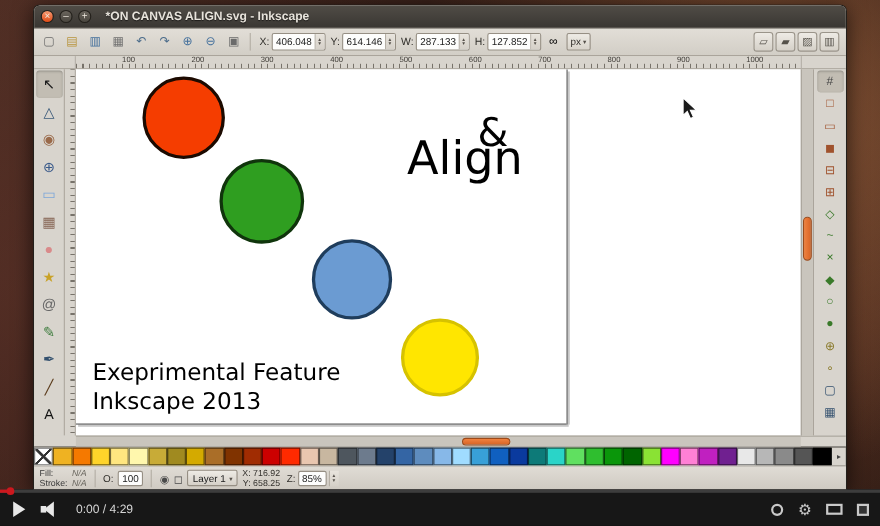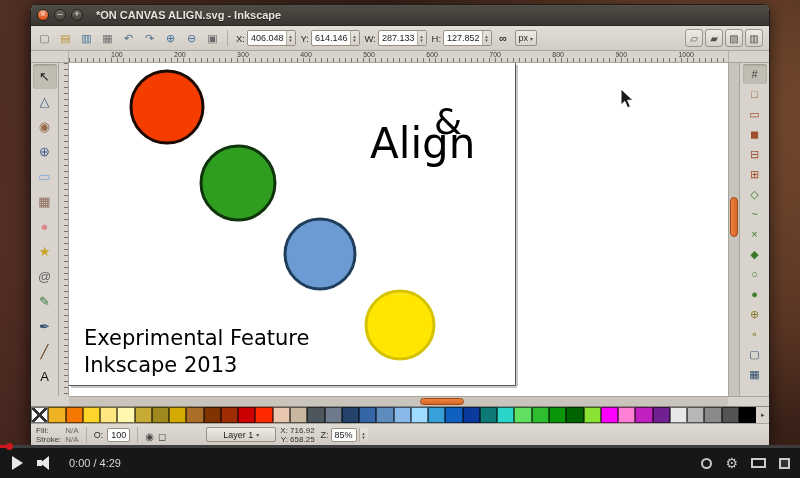--- a/index.html
+++ b/index.html
@@ -115,29 +115,29 @@
       linear-gradient(45deg, transparent 44%, #333 44%, #333 56%, transparent 56%),
       linear-gradient(-45deg, transparent 44%, #333 44%, #333 56%, transparent 56%); }
   .palette-end { flex:0 0 13px; background:#d8d4cd; display:flex; align-items:center;
     justify-content:center; font-size:7px; color:#444; }
 
   
   .statusbar { height:22px; flex:0 0 22px; background:linear-gradient(#e0dcd5,#cfcac2);
     border-top:1px solid #a9a49b; display:flex; align-items:center; padding:0 3px; gap:4px; }
   .fs-grid { display:grid; grid-template-columns:auto auto; column-gap:4px;
     font-size:8px; line-height:9px; color:#3a3a3a; padding-left:2px; }
-  .fs-val { color:#6a675f; }
+  .fs-val { color:#6a675f;font-style:italic; }
   .mini-label { font-size:9px; color:#2e2c28; }
   .mini-box { height:14px; background:#fdfdfc; border:1px solid #968f84; border-radius:2px;
     font-size:9px; color:#1c1c1c; display:flex; align-items:center; padding:0 3px; }
   .icon-eye::after { content:"◉"; font-size:10px; color:#4a4a4a; }
   .icon-lock::after { content:"◻"; font-size:10px; color:#4a4a4a; }
   .layer-box { height:15px; display:flex; align-items:center; gap:3px;
     background:linear-gradient(#eeebe5,#d5d0c8); border:1px solid #968f84; border-radius:2px;
-    padding:0 16px; font-size:9px; color:#1c1c1c;margin-left:36px; }
+    padding:0 4px; font-size:9px; color:#1c1c1c; }
   .layer-box::after { content:"▾"; font-size:6px; color:#55504a; }
   .status-msg { flex:1; font-size:9.5px; color:#2a2a2a; white-space:nowrap; overflow:hidden;
     text-overflow:ellipsis; }
   .coords { display:grid; grid-template-columns:auto; font-size:8px; line-height:9px;
     color:#33312d; text-align:right; padding-right:2px; }
   .zoom-grp { display:flex; align-items:center; gap:2px; padding-right:2px; }
 
   
   .videobar { position:absolute; left:0; bottom:0; width:800px; height:33px; background:#171717;
     display:flex; align-items:center; padding:3px 10px 0 12px; gap:14px; }

